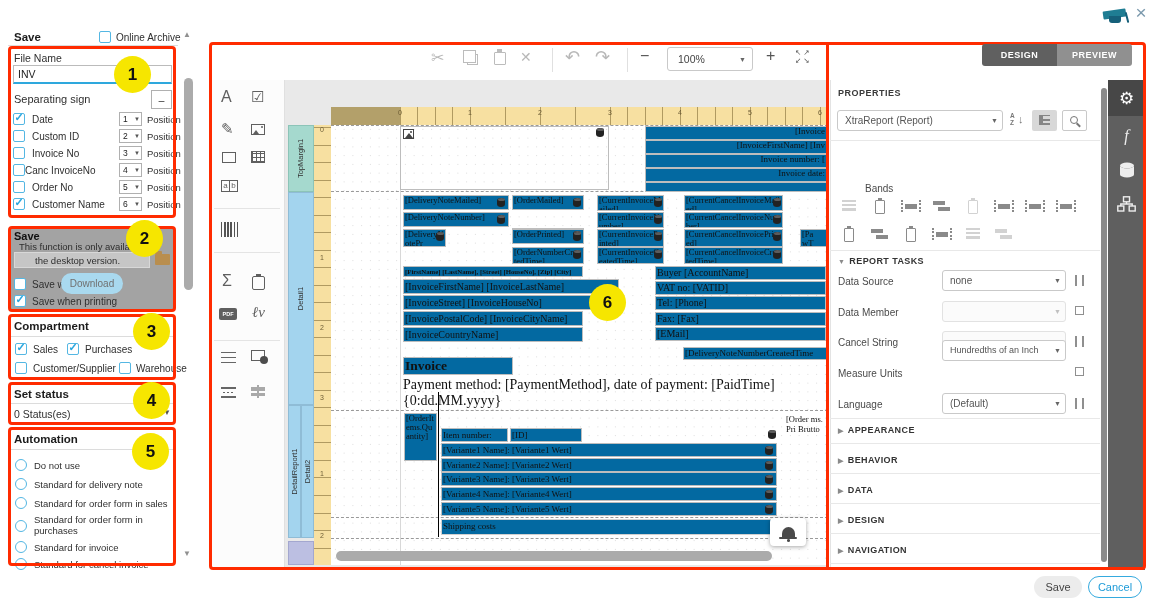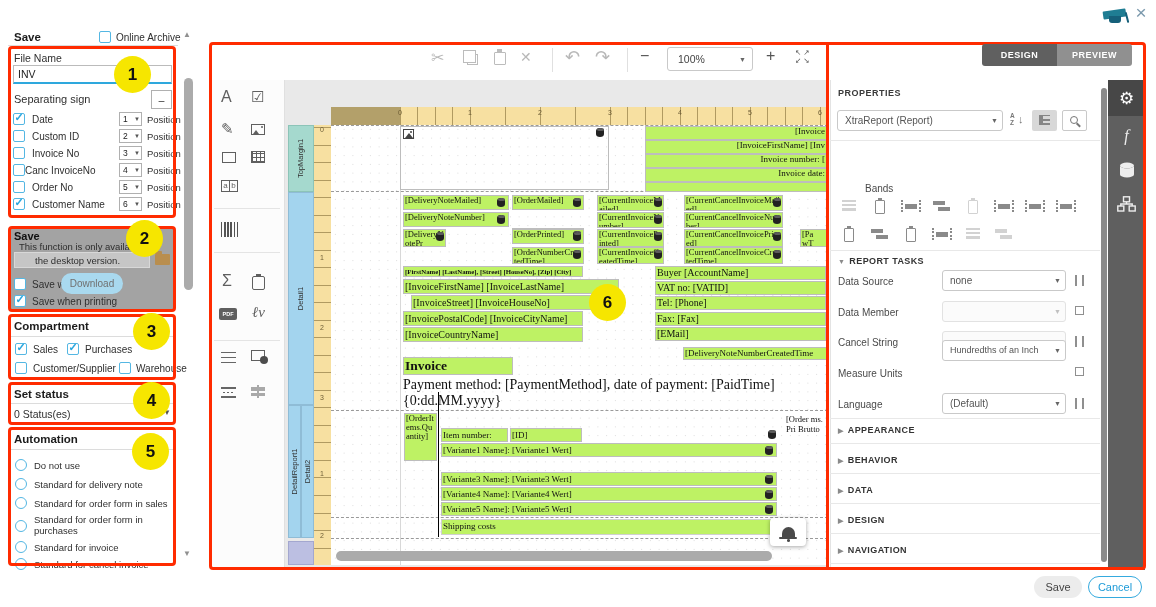--- a/index.html
+++ b/index.html
@@ -40,21 +40,21 @@
   .band { position:absolute; display:flex; align-items:center; justify-content:center; }
   .band span { transform:rotate(-90deg); font-size:7.5px; color:#2f2f2f; white-space:nowrap; }
   .ruler-h { position:absolute; left:331px; top:107px; width:497px; height:18px; background:#f7e0a1;
              background-image:repeating-linear-gradient(90deg, transparent 0 16.5px, #b09a61 16.5px 17.5px); }
   .ruler-v { position:absolute; left:314px; top:125px; width:17px; height:440px; background:#f7e0a1;
              background-image:repeating-linear-gradient(0deg, transparent 0 16.5px, #b09a61 16.5px 17.5px); }
   .rnum { position:absolute; font-size:7px; color:#6d5d36; }
   .page { position:absolute; left:331px; top:125px; width:497px; height:440px; background:#fff;
           background-image:radial-gradient(#dcdcdc 0.6px, transparent 0.7px); background-size:8.75px 8.75px; }
   .dash { position:absolute; left:331px; width:497px; border-top:1.4px dashed #9a9a9a; }
-  .fld { position:absolute; background:#bef264; border:1px solid #bdbdbd; font-family:"Liberation Serif",serif;
+  .fld { position:absolute; background:#0369a1; border:1px solid #bdbdbd; font-family:"Liberation Serif",serif;
          font-size:8.5px; line-height:9px; color:#111; overflow:hidden; padding:0 1px; }
   .brk { word-break:break-all; }
   .db { position:absolute; width:8px; height:9px; background:#222; border-radius:4px/3px; z-index:3; }
   .db::before { content:''; position:absolute; top:0; left:0.5px; width:7px; height:3px; background:#5c5c5c; border-radius:50%; }
   .mini-img { position:absolute; width:11px; height:10px; border:1.3px solid #444; background:#fff; }
   .mini-img::after { content:''; position:absolute; left:1px; bottom:0; border-left:4px solid transparent;
                      border-right:4px solid transparent; border-bottom:5px solid #444; }
   .mini-img::before { content:''; position:absolute; right:1px; top:1px; width:2px; height:2px; background:#444; border-radius:50%; }
 
   
@@ -354,39 +354,40 @@
   <div class="fld" style="left:800px;top:229px;width:27px;height:18px;white-space:pre-line;"><span>[Pa wT</span></div>
 
   <div class="fld brk" style="left:512px;top:247px;width:72px;height:17px;"><span>[OrderNumberCreatedTime]</span><span class="db" style="right:2px;top:2px;"></span></div>
   <div class="fld brk" style="left:597px;top:247px;width:67px;height:17px;"><span>[CurrentInvoiceCreatedTime]</span><span class="db" style="right:1px;top:2px;"></span></div>
   <div class="fld brk" style="left:684px;top:247px;width:99px;height:17px;"><span>[CurrentCancelInvoiceCreatedTime]</span><span class="db" style="right:1px;top:2px;"></span></div>
 
   <div class="fld" style="left:403px;top:266px;width:180px;height:11px;font-size:6.8px;font-weight:bold;"><span>[FirstName] [LastName], [Street] [HouseNo], [Zip] [City]</span></div>
   <div class="fld" style="left:655px;top:266px;width:171px;height:14px;font-size:10px;line-height:12px;"><span>Buyer [AccountName]</span></div>
   <div class="fld" style="left:403px;top:279px;width:216px;height:15px;font-size:10px;line-height:13px;"><span>[InvoiceFirstName] [InvoiceLastName]</span></div>
   <div class="fld" style="left:655px;top:281px;width:171px;height:14px;font-size:10px;line-height:12px;"><span>VAT no: [VATID]</span></div>
-  <div class="fld" style="left:403px;top:295px;width:196px;height:15px;font-size:10px;line-height:13px;margin-left:8px;"><span>[InvoiceStreet] [InvoiceHouseNo]</span></div>
+  <div class="fld" style="left:403px;top:295px;width:196px;height:15px;font-size:10px;line-height:13px;"><span>[InvoiceStreet] [InvoiceHouseNo]</span></div>
   <div class="fld" style="left:655px;top:296px;width:171px;height:14px;font-size:10px;line-height:12px;"><span>Tel: [Phone]</span></div>
   <div class="fld" style="left:403px;top:311px;width:180px;height:15px;font-size:10px;line-height:13px;"><span>[InvoicePostalCode] [InvoiceCityName]</span></div>
   <div class="fld" style="left:655px;top:312px;width:171px;height:14px;font-size:10px;line-height:12px;"><span>Fax: [Fax]</span></div>
   <div class="fld" style="left:403px;top:327px;width:180px;height:15px;font-size:10px;line-height:13px;"><span>[InvoiceCountryName]</span></div>
   <div class="fld" style="left:655px;top:327px;width:171px;height:14px;font-size:10px;line-height:12px;"><span>[EMail]</span></div>
 
   <div class="fld" style="left:683px;top:347px;width:144px;height:13px;font-size:9px;line-height:11px;"><span>[DeliveryNoteNumberCreatedTime</span></div>
   <div class="fld" style="left:403px;top:357px;width:110px;height:18px;font-size:13.5px;font-weight:bold;line-height:16px;"><span>Invoice</span></div>
   <div class="abs serif" style="left:403px;top:377px;width:430px;font-size:14px;color:#111;"><span>Payment method: [PaymentMethod], date of payment: [PaidTime] {0:dd.MM.yyyy}</span></div>
 
   <div class="abs" style="left:438px;top:392px;width:1.4px;height:145px;background:#000;"></div>
 
   <div class="fld brk" style="left:404px;top:413px;width:33px;height:48px;"><span>[OrderItems.Quantity]</span></div>
   <div class="abs serif brk" style="left:786px;top:414px;width:41px;font-size:8.5px;line-height:10px;color:#111;"><span>[Order ms.Pri Brutto</span></div>
   <div class="fld" style="left:441px;top:428px;width:67px;height:14px;font-size:9px;line-height:12px;"><span>Item number:</span></div>
   <div class="fld" style="left:510px;top:428px;width:72px;height:14px;font-size:9px;line-height:12px;"><span>[ID]</span></div>
   <span class="db" style="left:768px;top:430px;"></span>
   <div class="fld" style="left:441px;top:443px;width:336px;height:14px;font-size:9px;line-height:12px;"><span>[Variante1 Name]: [Variante1 Wert]</span><span class="db" style="right:3px;top:2px;"></span></div>
+  <div class="fld" style="left:441px;top:458px;width:336px;height:14px;font-size:9px;line-height:12px;"><span>[Variante2 Name]: [Variante2 Wert]</span><span class="db" style="right:3px;top:2px;"></span></div>
   <div class="fld" style="left:441px;top:472px;width:336px;height:14px;font-size:9px;line-height:12px;"><span>[Variante3 Name]: [Variante3 Wert]</span><span class="db" style="right:3px;top:2px;"></span></div>
   <div class="fld" style="left:441px;top:487px;width:336px;height:14px;font-size:9px;line-height:12px;"><span>[Variante4 Name]: [Variante4 Wert]</span><span class="db" style="right:3px;top:2px;"></span></div>
   <div class="fld" style="left:441px;top:502px;width:336px;height:14px;font-size:9px;line-height:12px;"><span>[Variante5 Name]: [Variante5 Wert]</span><span class="db" style="right:3px;top:2px;"></span></div>
   <div class="fld" style="left:441px;top:519px;width:336px;height:16px;font-size:9px;line-height:13px;border-color:#d0d0d0;"><span>Shipping costs</span></div>
 
   <div class="bell-card">
       <span class="bell"></span>
     </div>
   <div class="abs" style="left:336px;top:551px;width:436px;height:10px;background:#ababab;border-radius:5px;"></div>
 

